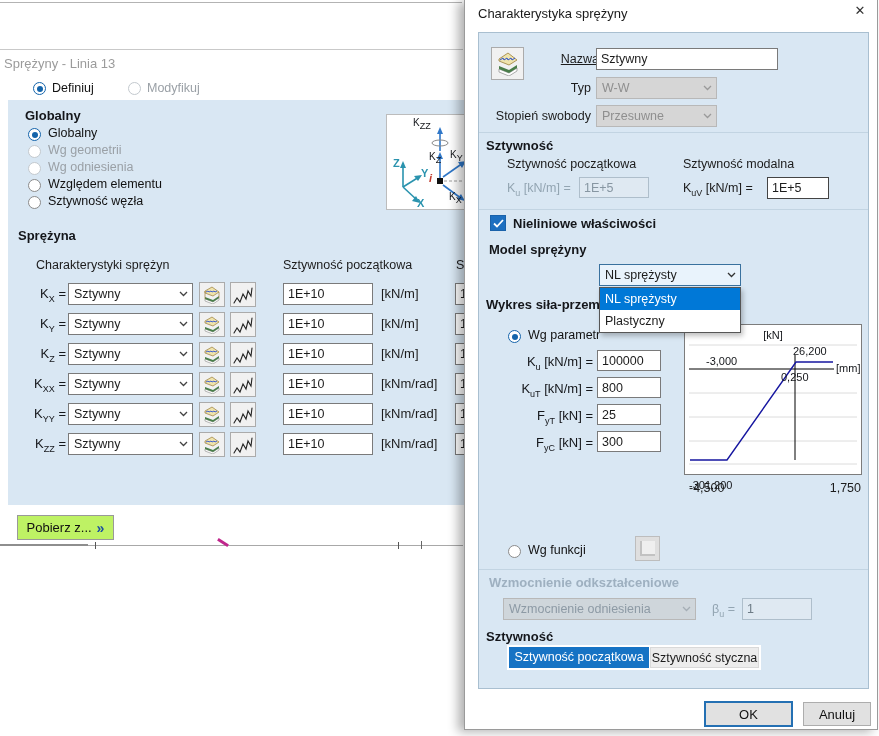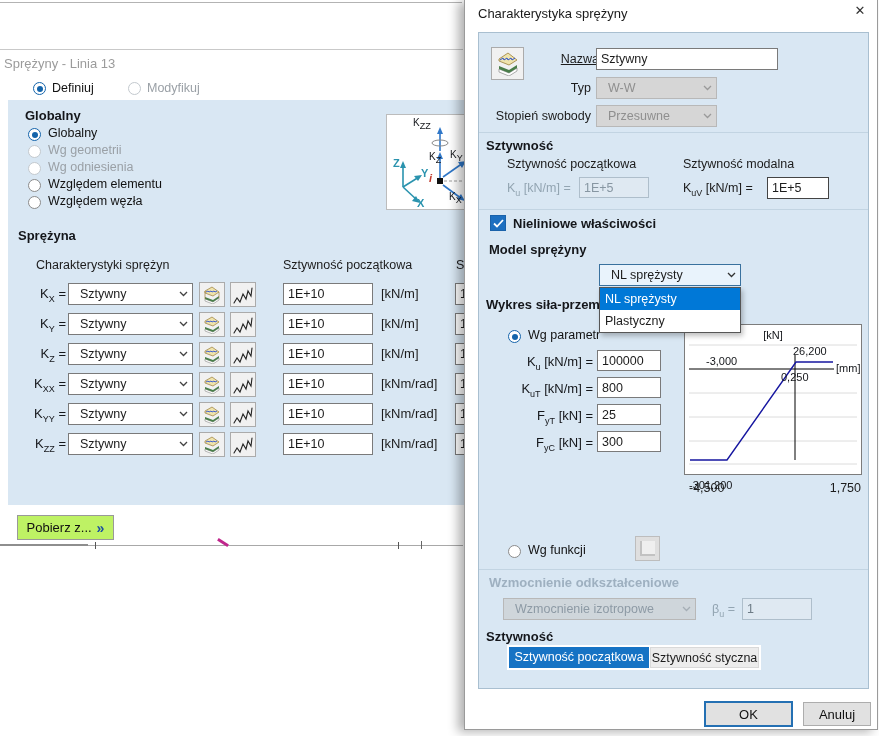--- a/index.html
+++ b/index.html
@@ -6,21 +6,21 @@
   body{width:879px;height:736px;position:relative;background:#ffffff;overflow:hidden;
        font-family:"Liberation Sans","DejaVu Sans",sans-serif;font-size:12.5px;color:#1c1c1c;}
   .abs{position:absolute;}
   .hd{font-weight:bold;color:#14161a;font-size:13px;}
   .graytxt{color:#9aa0a6;}
   .panel{background:#d9e7f3;}
   .field{position:absolute;background:#fff;border:1px solid #7a7a7a;
          font:12.5px "Liberation Sans",sans-serif;padding:1px 4px;box-sizing:border-box;color:#1c1c1c;}
   .field.dis{background:#dfe9f2;border-color:#aebecb;color:#8796a2;}
   .combo{position:absolute;background:#fff;border:1px solid #7a7a7a;display:flex;align-items:center;
-         padding-left:11px;box-sizing:border-box;font-size:12.5px;color:#1c1c1c;}
+         padding-left:5px;box-sizing:border-box;font-size:12.5px;color:#1c1c1c;}
   .combo .chev{margin-left:auto;margin-right:4px;display:flex;}
   .combo.dis{background:#d6d6d6;color:#8f8f8f;border-color:#b8b8b8;}
   .combo.focus{background:#e9f3fc;border-color:#39719e;}
   .radio{position:absolute;width:13px;height:13px;border:1px solid #8b8b8b;border-radius:50%;
          background:#fff;box-sizing:border-box;}
   .radio.checked{border-color:#1464ab;}
   .radio .dot{position:absolute;left:2.5px;top:2.5px;width:6px;height:6px;border-radius:50%;background:#1464ab;}
   .radio.dis{border-color:#c3c9ce;}
   .icon-btn{position:absolute;background:#f1f1f1;border:1px solid #ababab;display:flex;
             align-items:center;justify-content:center;box-sizing:border-box;}
@@ -66,21 +66,21 @@
       <span class="dot"></span>
     </span>
   <span class="abs" style="left:48px;top:126px;color:#111;">Globalny</span>
   <span class="radio dis" style="left:28px;top:145px;"></span>
   <span class="abs graytxt" style="left:48px;top:143px;">Wg geometrii</span>
   <span class="radio dis" style="left:28px;top:162px;"></span>
   <span class="abs graytxt" style="left:48px;top:160px;">Wg odniesienia</span>
   <span class="radio" style="left:28px;top:179px;"></span>
   <span class="abs" style="left:48px;top:177px;color:#111;">Względem elementu</span>
   <span class="radio" style="left:28px;top:196px;"></span>
-  <span class="abs" style="left:48px;top:194px;color:#111;">Względem węzła</span>
+  <span class="abs" style="left:48px;top:194px;color:#111;">Sztywność węzła</span>
 
   <div class="abs" style="left:386px;top:114px;width:80px;height:96px;background:#fff;border:1px solid #bcbcbc;box-sizing:border-box;overflow:hidden;">
     <svg width="80" height="96" style="position:absolute;left:0;top:0;">
 
       <g stroke="#2a93ae" stroke-width="1.6" fill="none">
         <path d="M16,72 L16,50"></path>
           <path d="M16,72 L32,62"></path>
           <path d="M16,72 L30,85"></path>
       </g>
       <g fill="#2a93ae">
@@ -413,21 +413,21 @@
   <span class="radio" style="left:43px;top:545px;"></span>
   <span class="abs" style="left:63px;top:543px;color:#111;">Wg funkcji</span>
   <div class="icon-btn" style="left:170px;top:536px;width:25px;height:25px;background:#dfdfdf;border-color:#bdbdbd;">
     <div style="width:13px;height:13px;background:#efefef;border-left:2px solid #c2c2c2;border-bottom:2px solid #c2c2c2;"></div>
   </div>
 
   <div class="sep" style="left:14px;top:569px;width:389px;"></div>
 
   <div class="abs" style="left:24px;top:575px;font-weight:bold;font-size:13px;color:#9eb0c0;">Wzmocnienie odkształceniowe</div>
   <div class="combo dis" style="left:38px;top:598px;width:193px;height:22px;background:#cfd6db;color:#8d9aa5;">
-    <span>Wzmocnienie izotropowe</span>
+    <span>Wzmocnienie odniesienia</span>
     <span class="chev">
         <svg width="9" height="6">
           <path d="M1 1 L4.5 4.5 L8 1" stroke="#a5aeb5" fill="none" stroke-width="1.3"></path>
         </svg>
       </span>
   </div>
   <span class="abs" style="left:247px;top:602px;color:#93a5b2;"><span>β</span><sub>u</sub><span> =</span></span>
   <input class="field dis" readonly="" style="left: 277px; top: 598px; width: 70px; height: 22px; color: rgb(109, 123, 134);" value="1">
 
   <div class="abs hd" style="left:21px;top:629px;">Sztywność</div>

